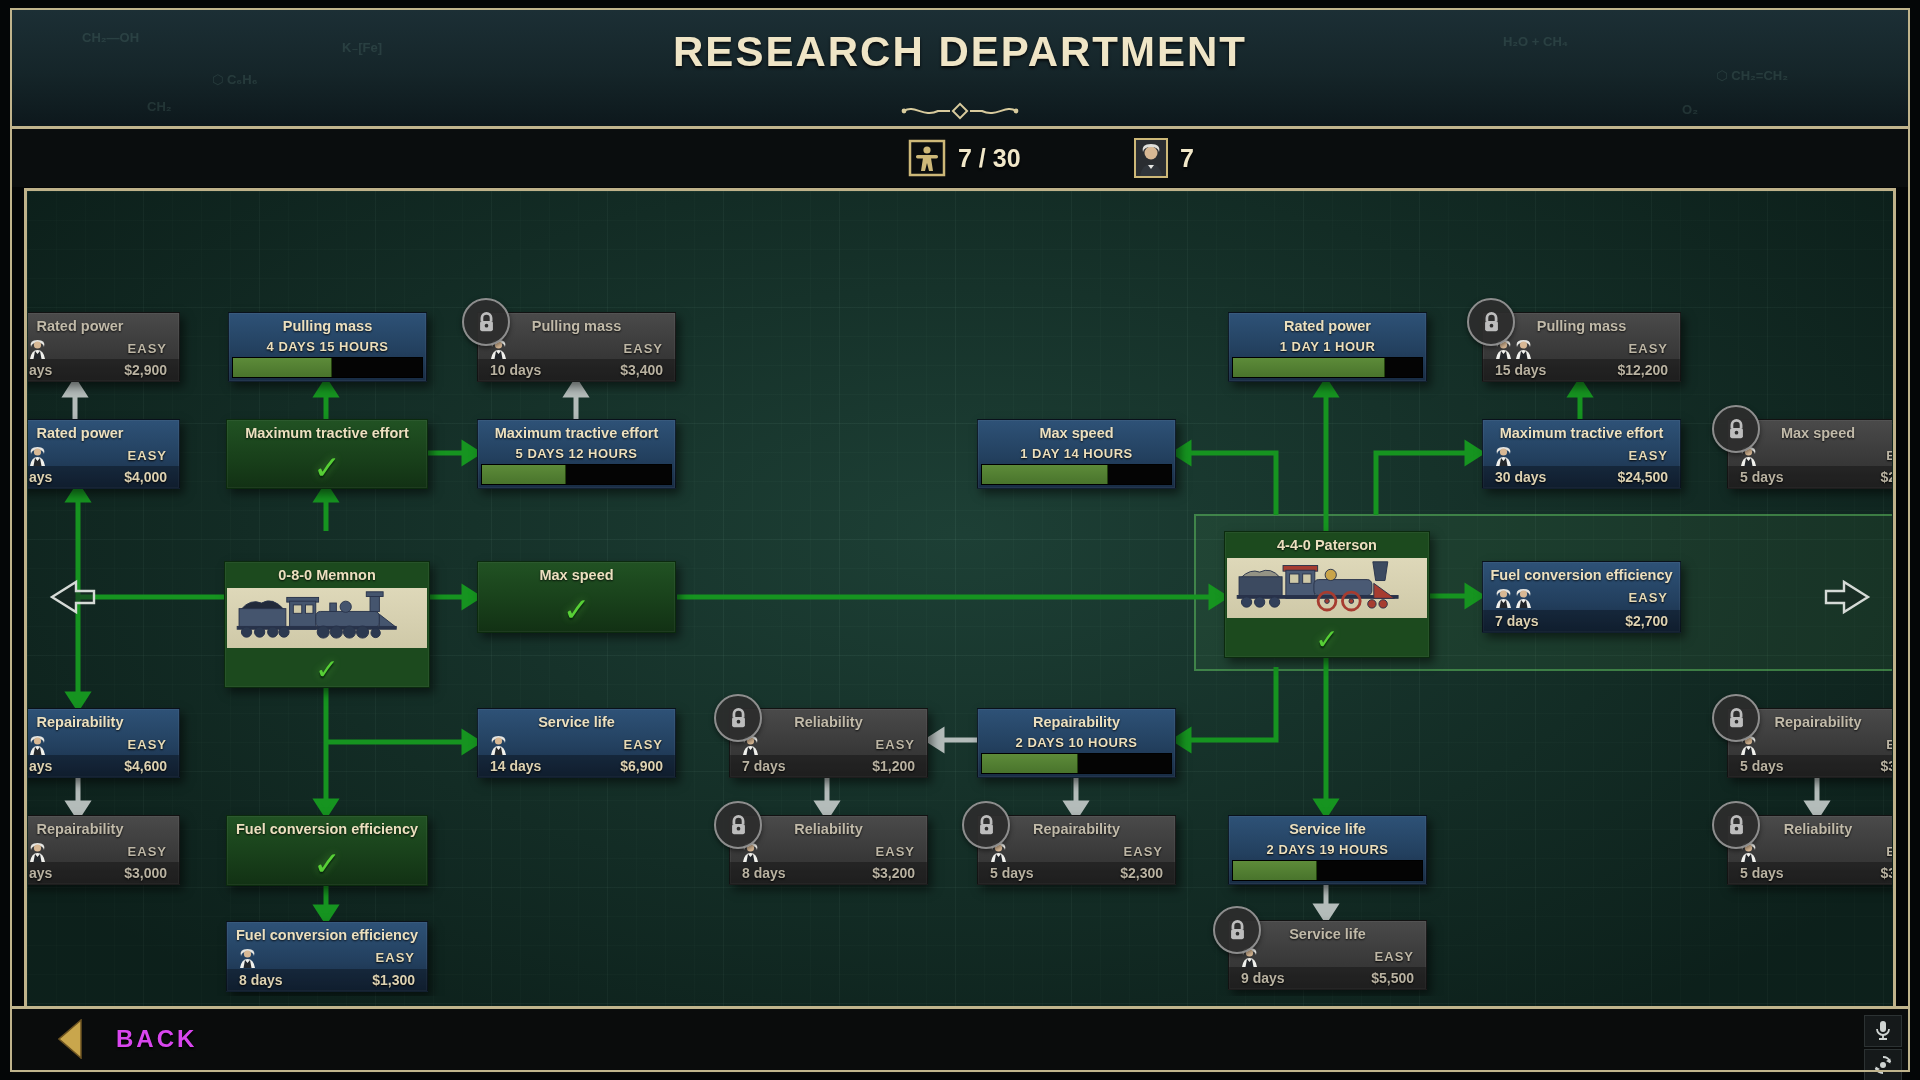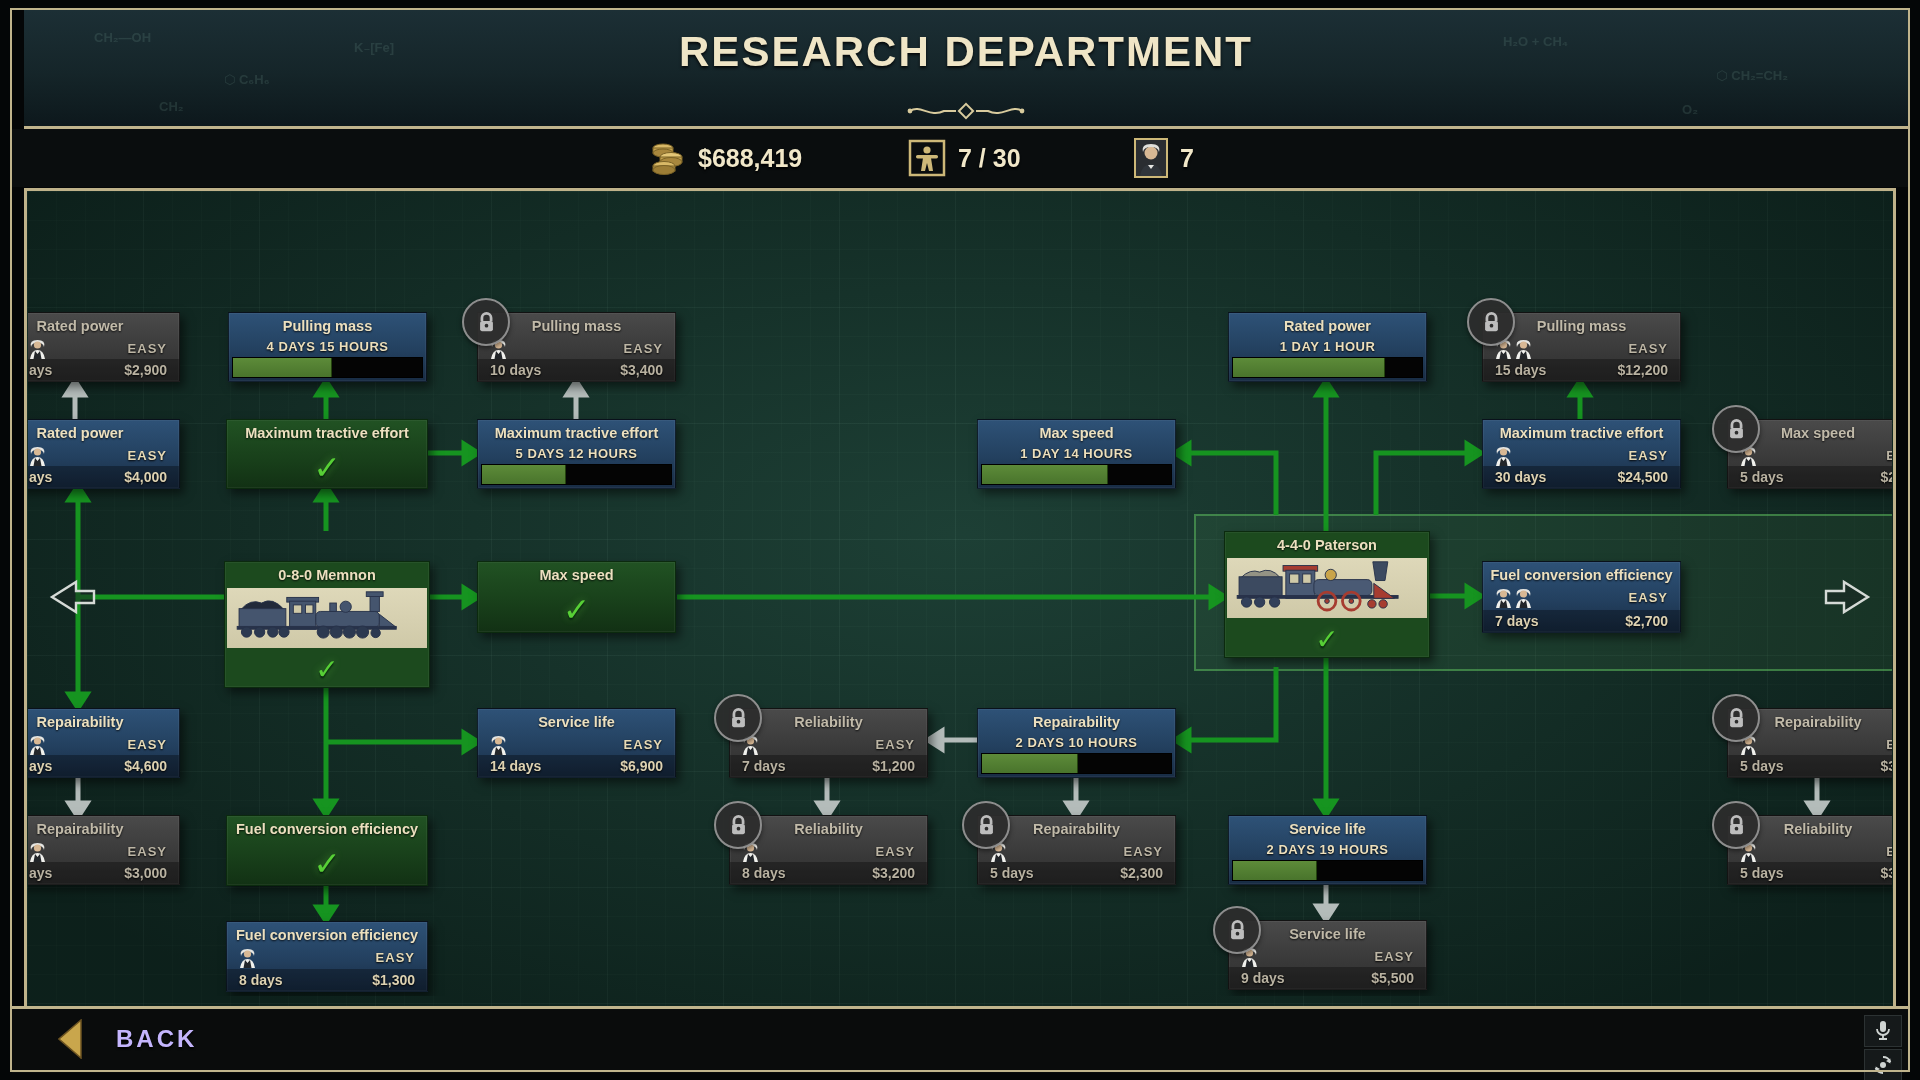--- a/index.html
+++ b/index.html
@@ -3,21 +3,21 @@
 <meta charset="utf-8">
 <style>
   html,body{margin:0;padding:0;background:#000;}
   #stage{position:relative;width:1920px;height:1080px;overflow:hidden;background:#040607;
          font-family:"Liberation Sans","DejaVu Sans",sans-serif;-webkit-font-smoothing:antialiased;}
   
   #frame{position:absolute;left:10px;top:8px;right:10px;bottom:8px;border:2px solid #c0b48c;pointer-events:none;z-index:9;}
   
   #header{position:absolute;left:12px;top:10px;right:12px;height:116px;
           background:linear-gradient(180deg,#1c2f35 0%,#152529 55%,#0d181c 100%);
-          border-bottom:3px solid #c0b48c;overflow:hidden;margin-left:12px;}
+          border-bottom:3px solid #c0b48c;overflow:hidden;}
   .doodle{position:absolute;opacity:.13;color:#9fd4c0;font-size:13px;font-weight:bold;pointer-events:none;}
   #hTitle{position:absolute;left:0;right:0;top:18px;text-align:center;font-size:42px;font-weight:bold;
           letter-spacing:2px;color:#efe5c6;text-shadow:0 2px 3px rgba(0,0,0,.8);}
   #hSub{position:absolute;left:0;right:0;top:72px;text-align:center;font-size:15px;font-weight:bold;
         letter-spacing:3px;color:#e7dbb2;text-shadow:0 1px 2px #000;}
   #flourish{position:absolute;left:50%;top:92px;transform:translateX(-50%);}
   
   #statusbar{position:absolute;left:12px;top:129px;right:12px;height:58px;background:#0a0d0e;}
   .stat{position:absolute;top:0;height:58px;display:flex;align-items:center;gap:12px;}
   .stat .txt{font-size:25px;font-weight:bold;color:#f1e7c8;text-shadow:0 2px 2px #000;}
@@ -65,21 +65,21 @@
                background:linear-gradient(180deg,#ded8b9 0%,#cfc9a8 100%);
                display:flex;align-items:center;justify-content:center;overflow:hidden;}
   .loco .n-check{top:auto;bottom:1px;font-size:28px;}
   .lock{position:absolute;left:-16px;top:-15px;width:44px;height:44px;border-radius:50%;
         background:rgba(44,44,44,.92);border:2px solid #8d8d8d;display:flex;align-items:center;
         justify-content:center;z-index:3;box-shadow:0 2px 5px rgba(0,0,0,.5);}
   
   #footer{position:absolute;left:12px;right:12px;top:1006px;height:64px;background:#0a0c0c;
           border-top:3px solid #c0b48c;}
   #backBtn{position:absolute;left:46px;top:10px;display:flex;align-items:center;gap:34px;cursor:pointer;}
-  #backLabel{font-size:24px;font-weight:bold;letter-spacing:3px;color:#c4b5fd;text-shadow:0 2px 2px #000;}
+  #backLabel{font-size:24px;font-weight:bold;letter-spacing:3px;color:#d946ef;text-shadow:0 2px 2px #000;}
   .cornerBtn{position:absolute;right:6px;width:36px;height:30px;background:#15191a;border:1px solid #2c3233;
              display:flex;align-items:center;justify-content:center;}
 </style>
 </head>
 <body>
 
 <div id="stage">
 
   <div id="header">
     <span class="doodle" style="left:70px;top:20px">CH₂—OH</span>
@@ -93,36 +93,20 @@
     <svg id="flourish" width="120" height="18" viewBox="0 0 120 18">
       <path d="M4,9 C14,2 24,16 38,9 L50,9" fill="none" stroke="#d8cb9d" stroke-width="2"></path>
       <path d="M116,9 C106,2 96,16 82,9 L70,9" fill="none" stroke="#d8cb9d" stroke-width="2"></path>
       <rect x="55" y="4" width="10" height="10" transform="rotate(45 60 9)" fill="none" stroke="#d8cb9d" stroke-width="2"></rect>
       <circle cx="4" cy="9" r="2.4" fill="#d8cb9d"></circle>
         <circle cx="116" cy="9" r="2.4" fill="#d8cb9d"></circle>
     </svg>
   </div>
 
   <div id="statusbar">
-    <div class="stat" style="left:638px">
-      <svg width="36" height="34" viewBox="0 0 36 34">
-        <g stroke="#7a6226" stroke-width="1">
-          <ellipse cx="13" cy="7" rx="10" ry="4" fill="#d9b967"></ellipse>
-            <rect x="3" y="7" width="20" height="5" fill="#c2a14e"></rect>
-            <ellipse cx="13" cy="12" rx="10" ry="4" fill="#a8873d"></ellipse>
-          <ellipse cx="21" cy="16" rx="11" ry="4.5" fill="#e3c677"></ellipse>
-            <rect x="10" y="16" width="22" height="5" fill="#c2a14e"></rect>
-            <ellipse cx="21" cy="21" rx="11" ry="4.5" fill="#a8873d"></ellipse>
-          <ellipse cx="14" cy="25" rx="11" ry="4.5" fill="#d9b967"></ellipse>
-            <rect x="3" y="25" width="22" height="5" fill="#b6954a"></rect>
-            <ellipse cx="14" cy="29" rx="11" ry="4.5" fill="#9c7d36"></ellipse>
-        </g>
-      </svg>
-      <span class="txt">$688,419</span>
-    </div>
     <div class="stat" style="left:896px">
       <svg width="38" height="38" viewBox="0 0 38 38">
         <rect x="2" y="2" width="34" height="34" fill="none" stroke="#cdb878" stroke-width="2.5"></rect>
         <circle cx="19" cy="11" r="3.6" fill="#cdb878"></circle>
         <rect x="8" y="16" width="22" height="3.4" rx="1.6" fill="#cdb878"></rect>
         <path d="M15,19 L13,32 L17,32 L19,24 L21,32 L25,32 L23,19 Z" fill="#cdb878"></path>
       </svg>
       <span class="txt">7 / 30</span>
     </div>
     <div class="stat" style="left:1122px">

